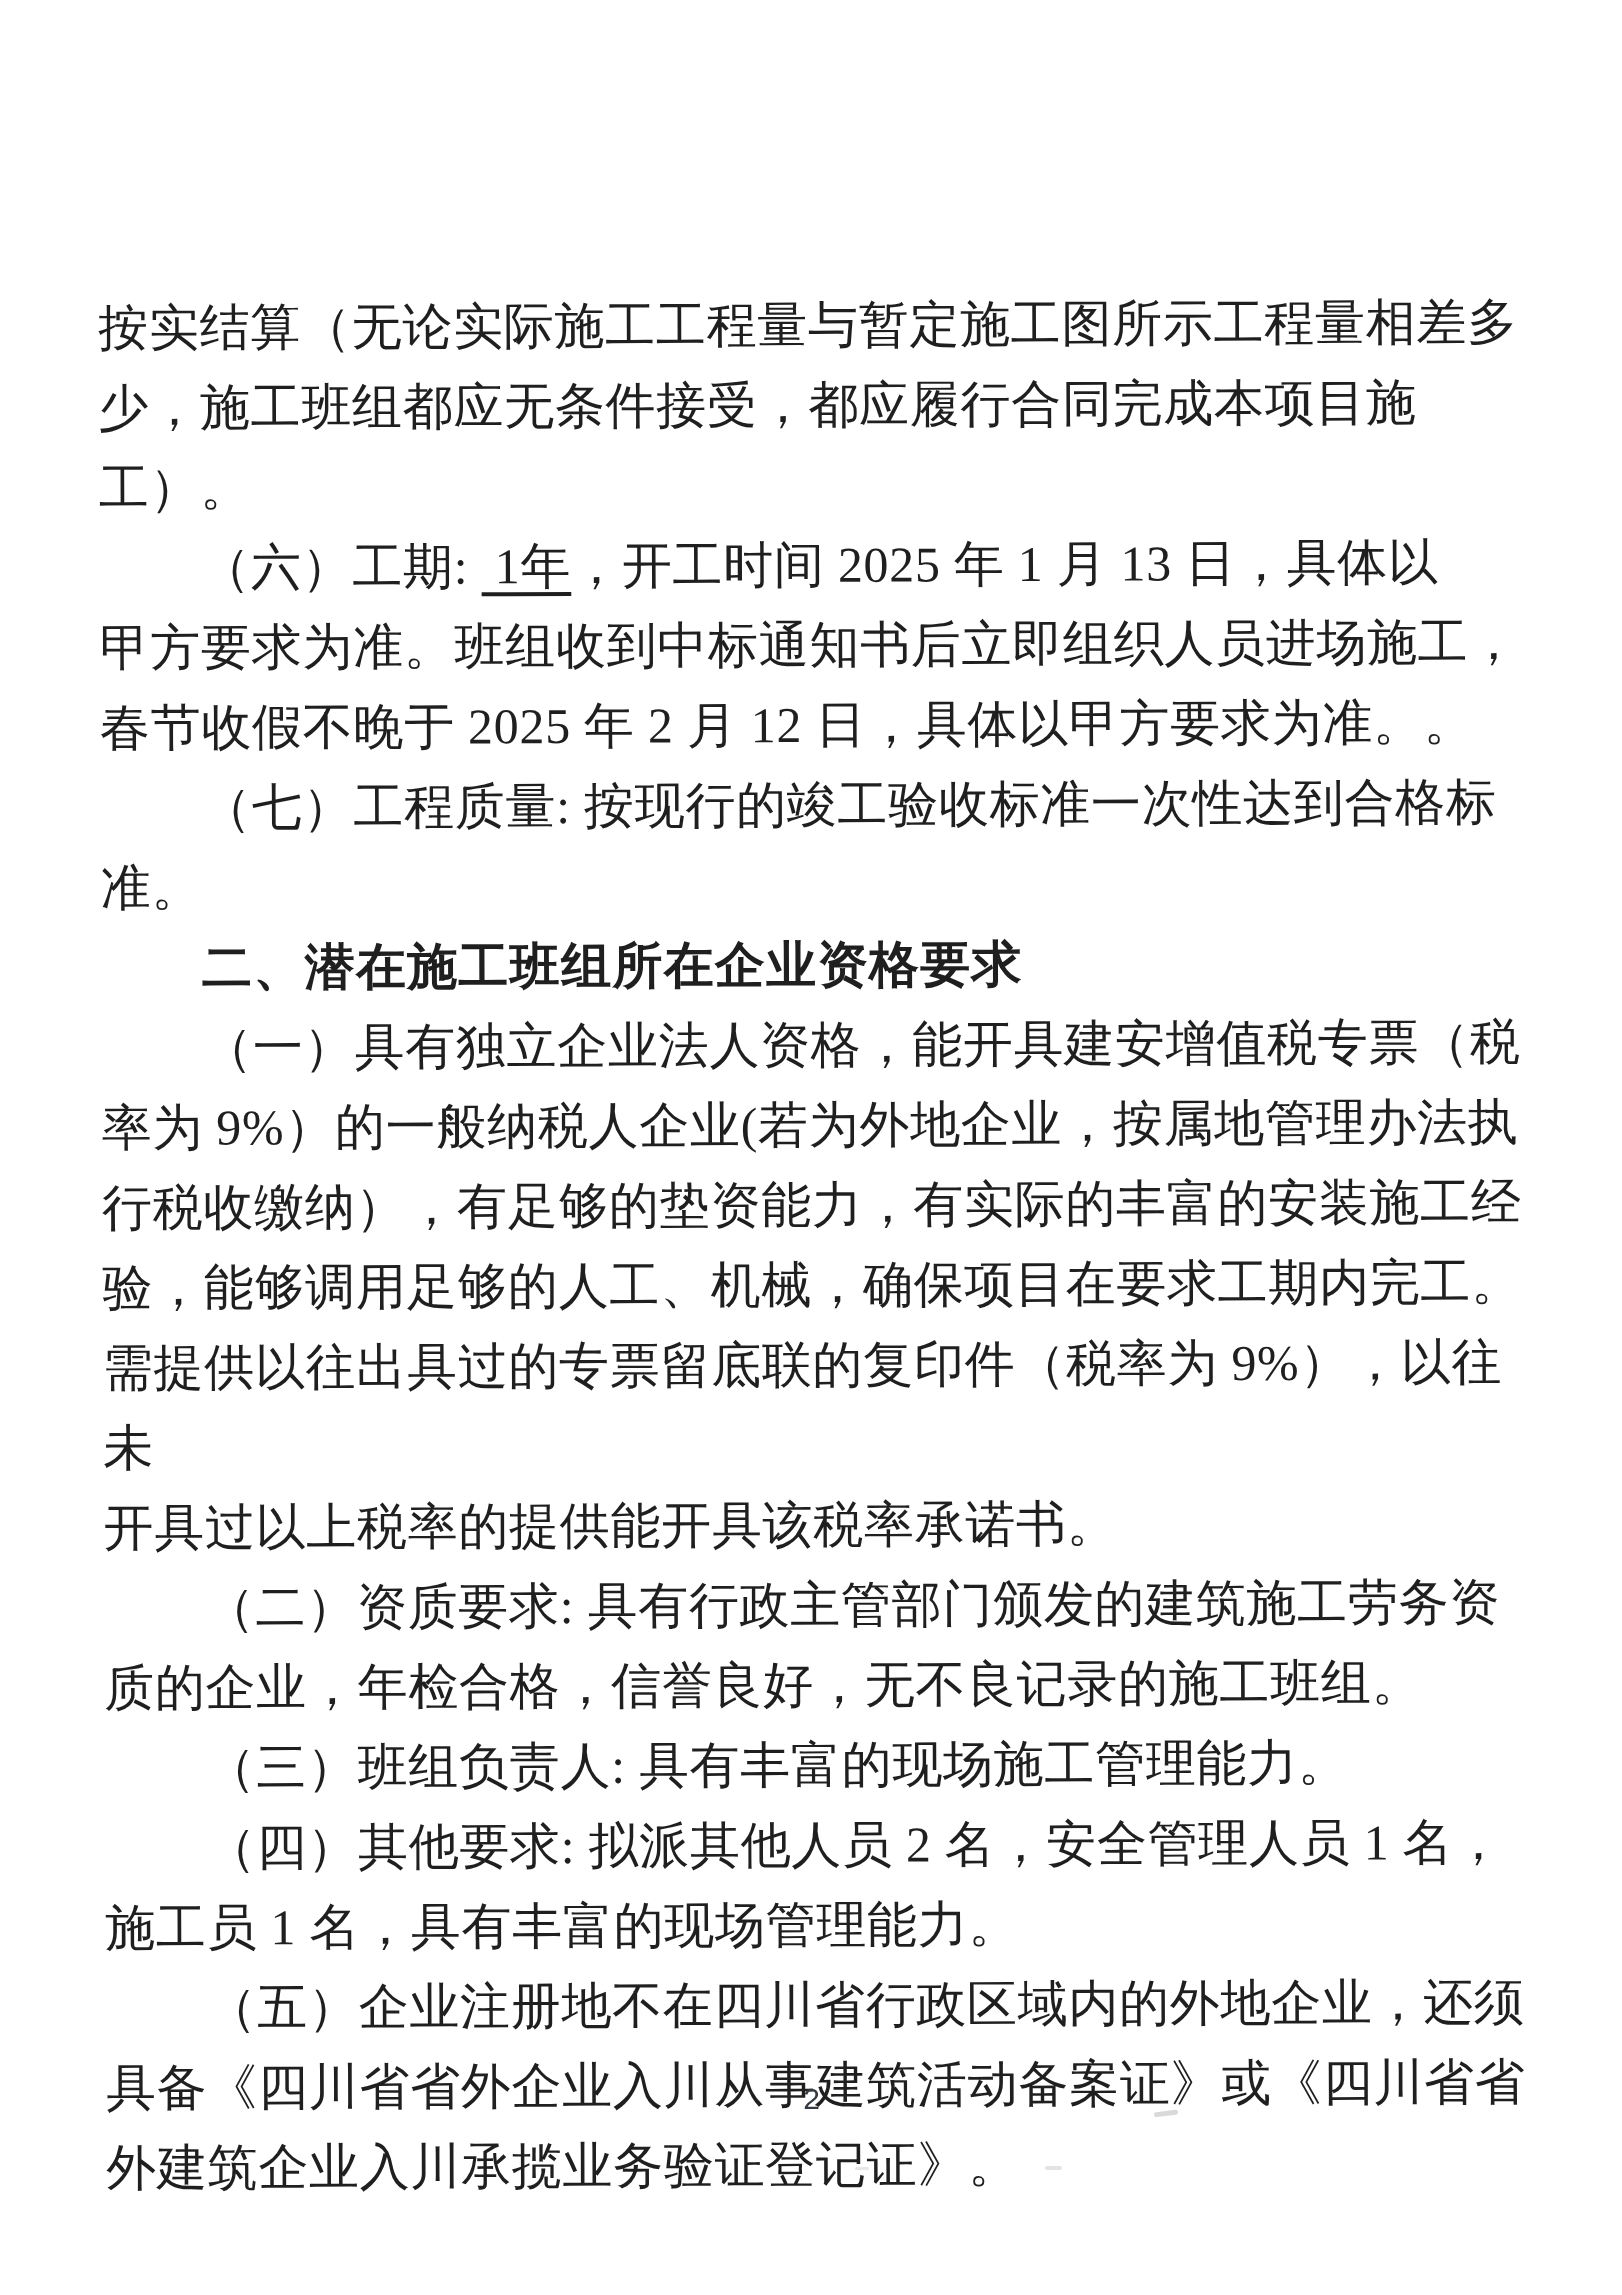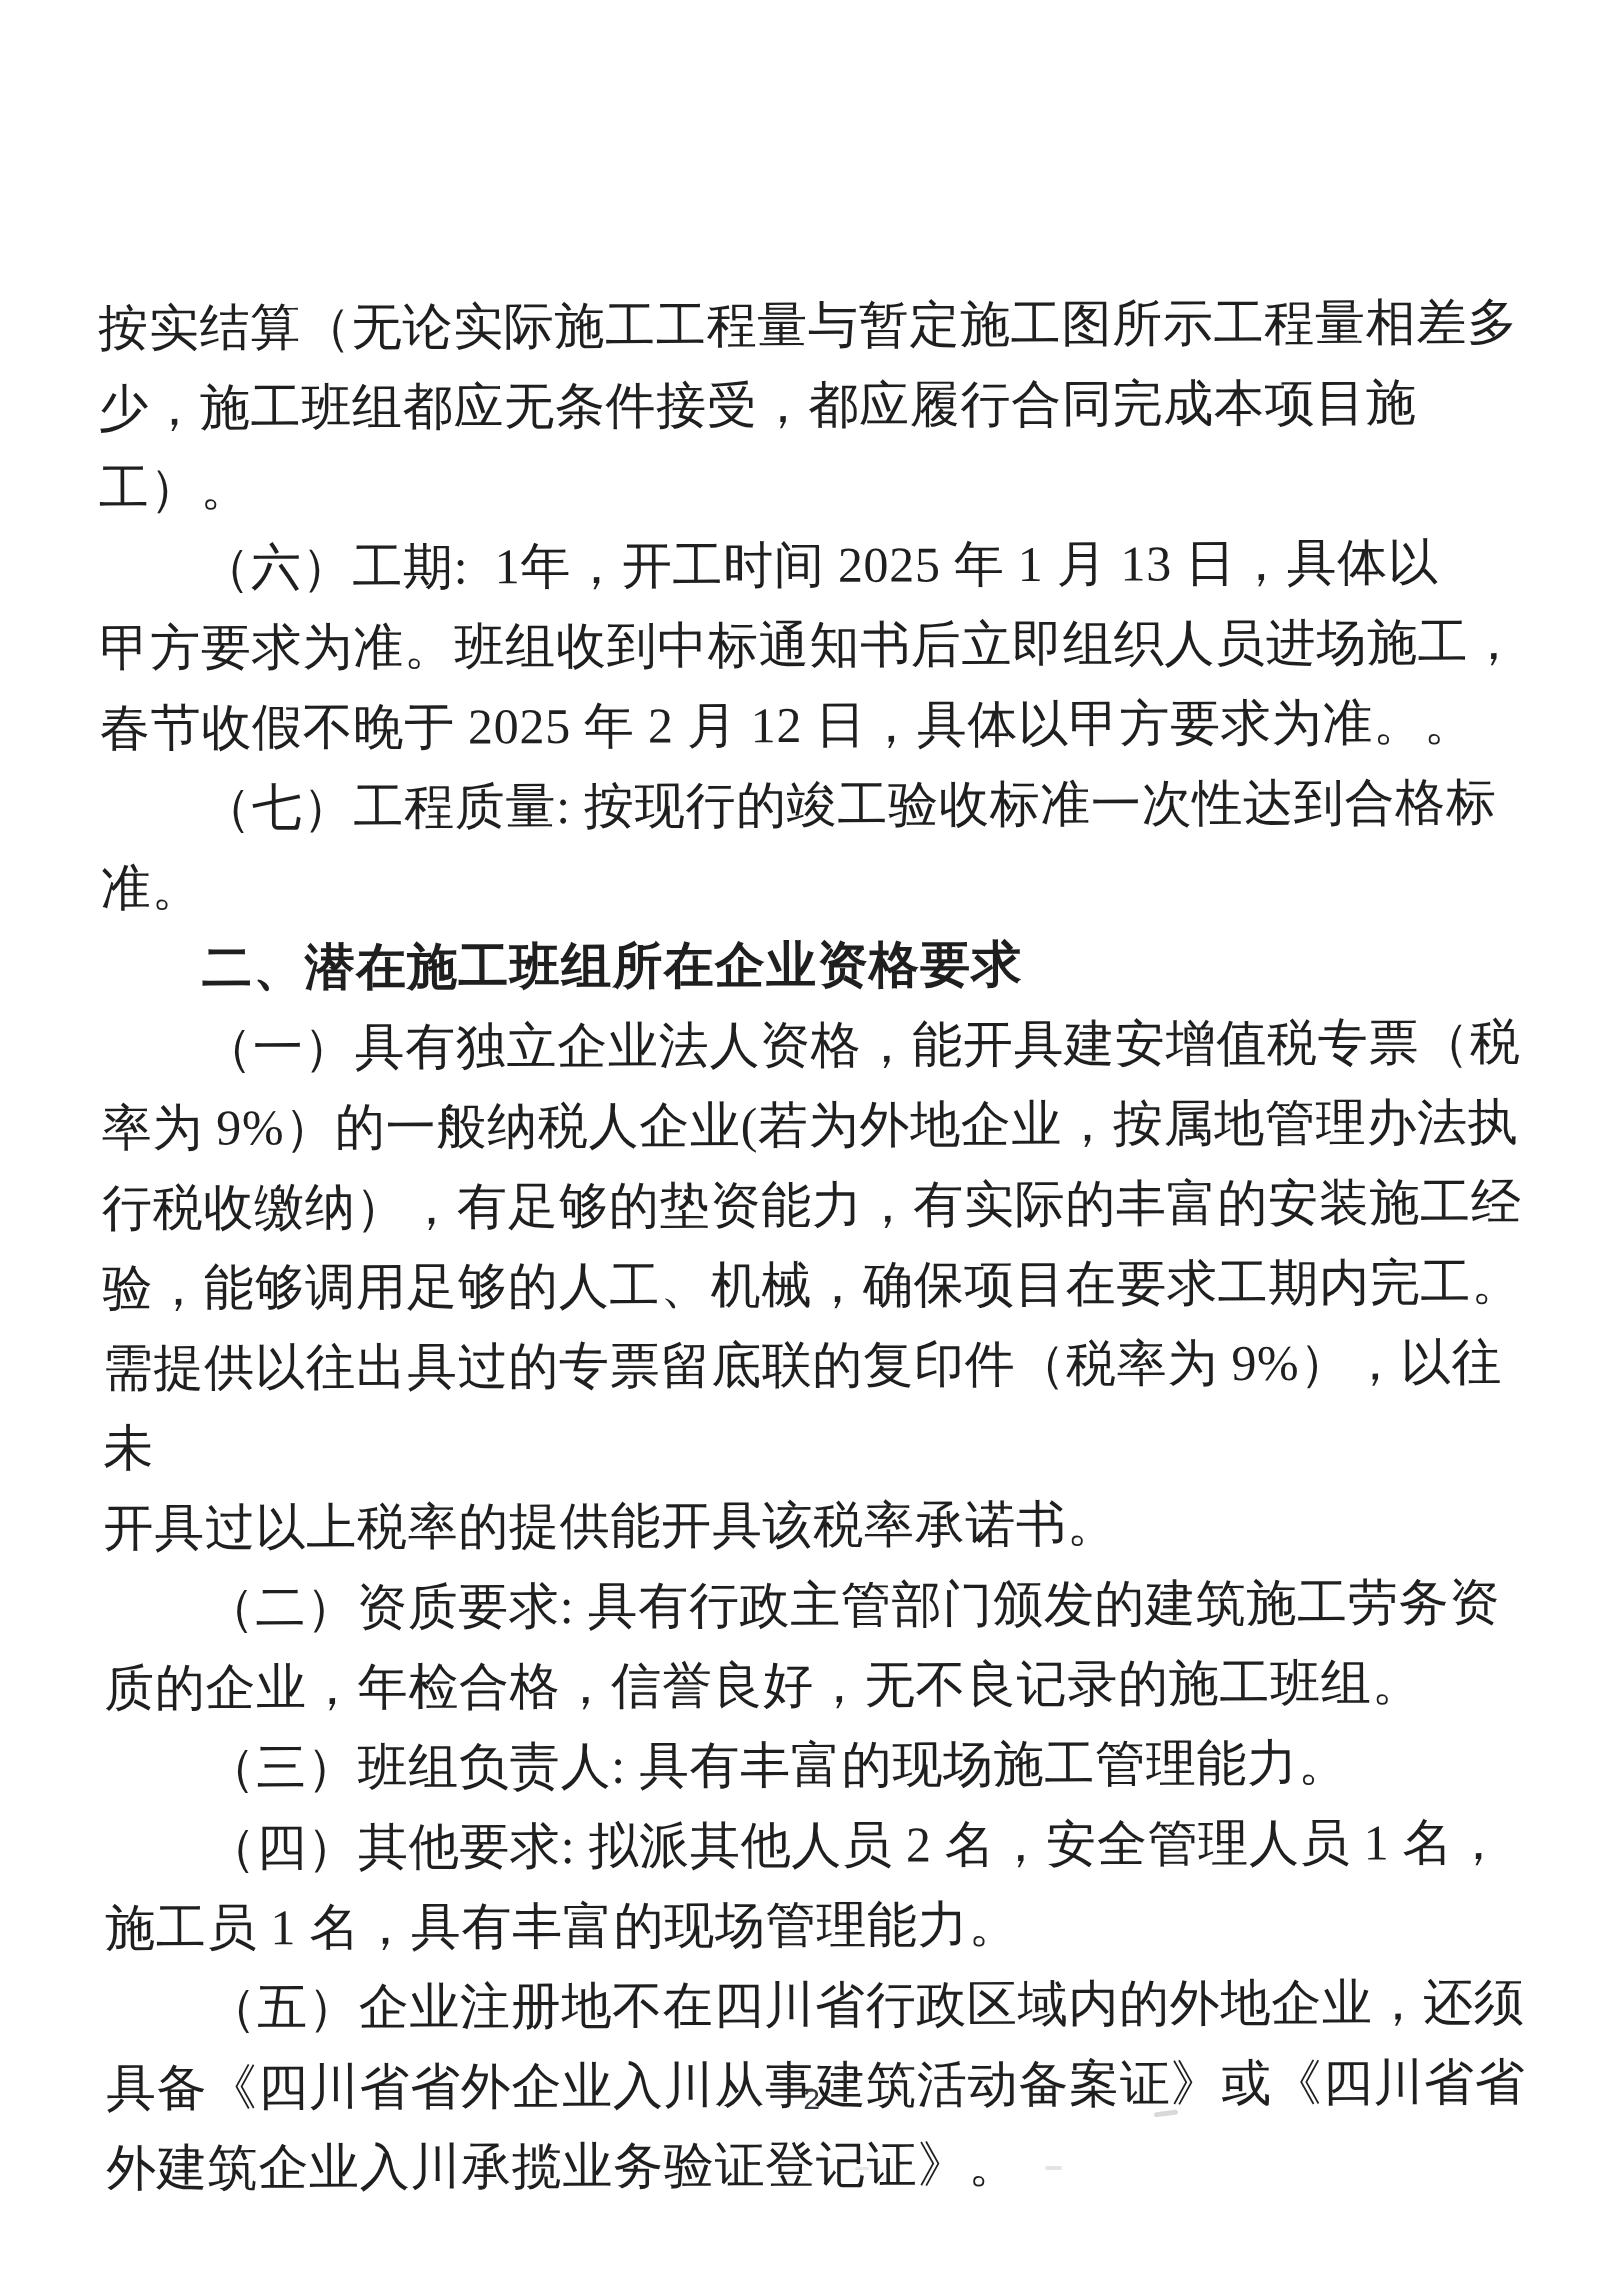--- a/index.html
+++ b/index.html
@@ -20,20 +20,21 @@
   }
   .line{
     font-size:50px;
     line-height:80px;
     letter-spacing:0.7px;
     white-space:pre-wrap;
   }
   .line.indent{ text-indent:101px; }
   .line.bold{ font-weight:bold; letter-spacing:1.3px; }
   .u{
+    text-decoration:underline;
     text-decoration-thickness:3.9px;
     text-underline-offset:9.2px;
   }
   .page-number{
     position:absolute;
     left:0;top:2082px;width:1623px;
     text-align:center;
     font-size:30px;
     font-family:"Liberation Sans","DejaVu Sans",sans-serif;
     color:#343b42;

